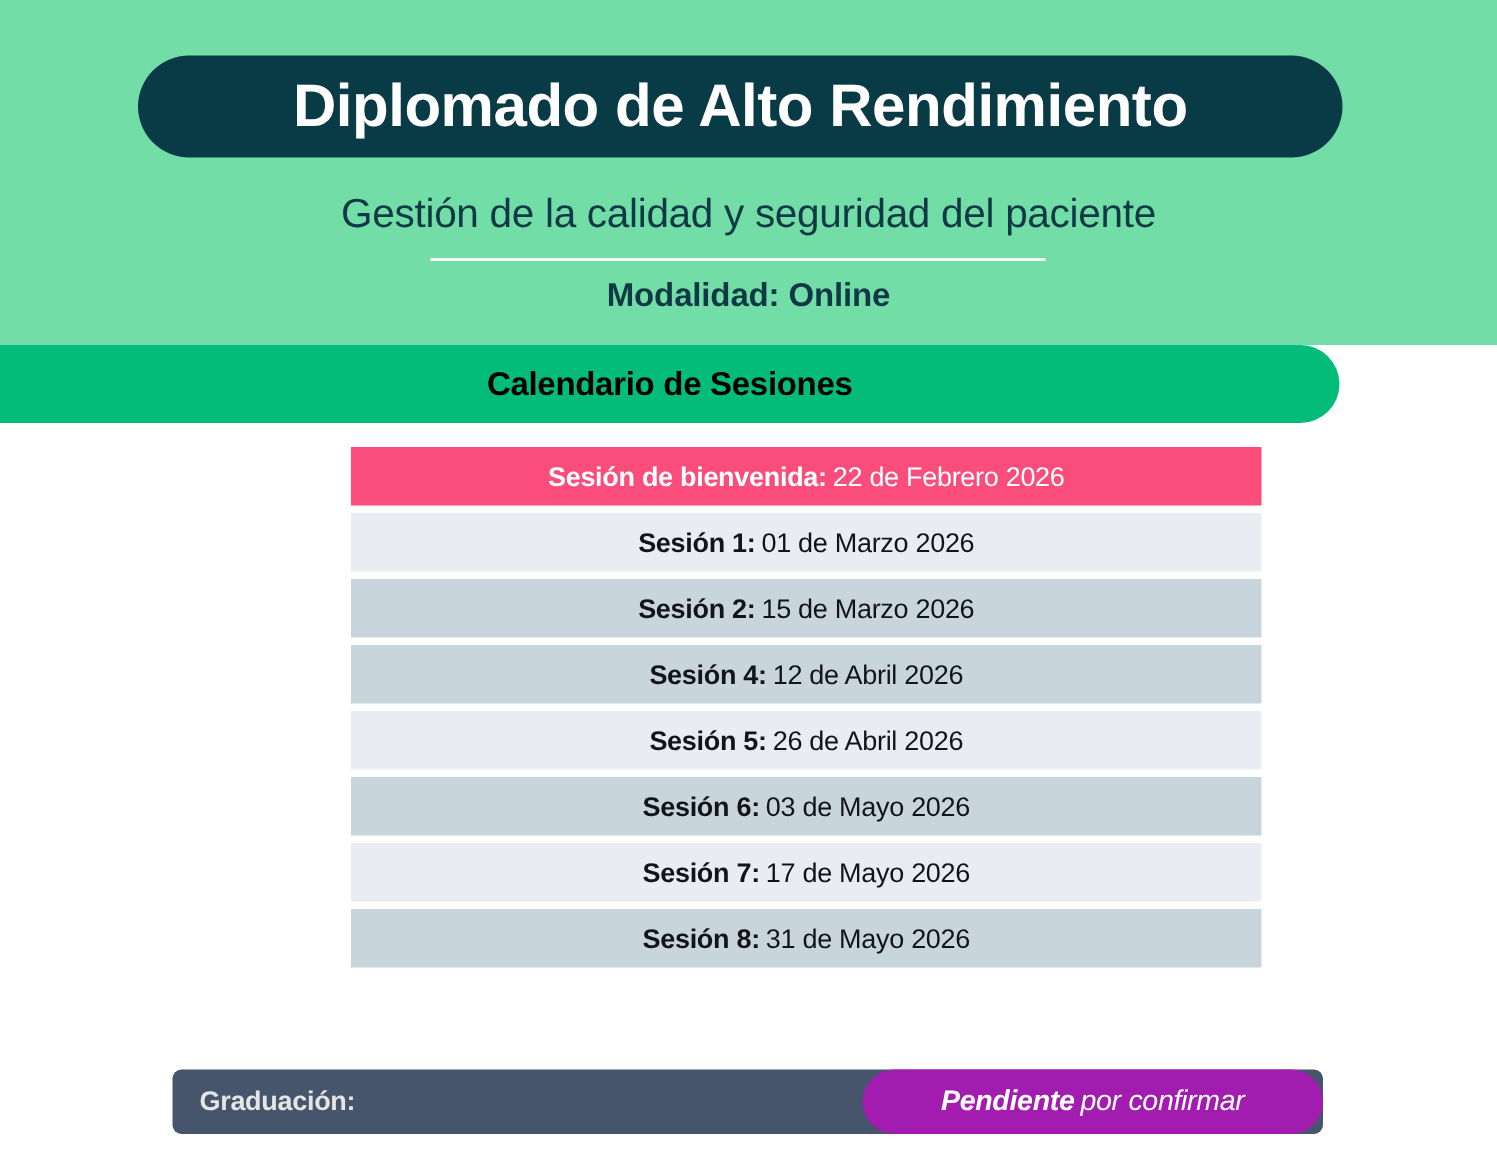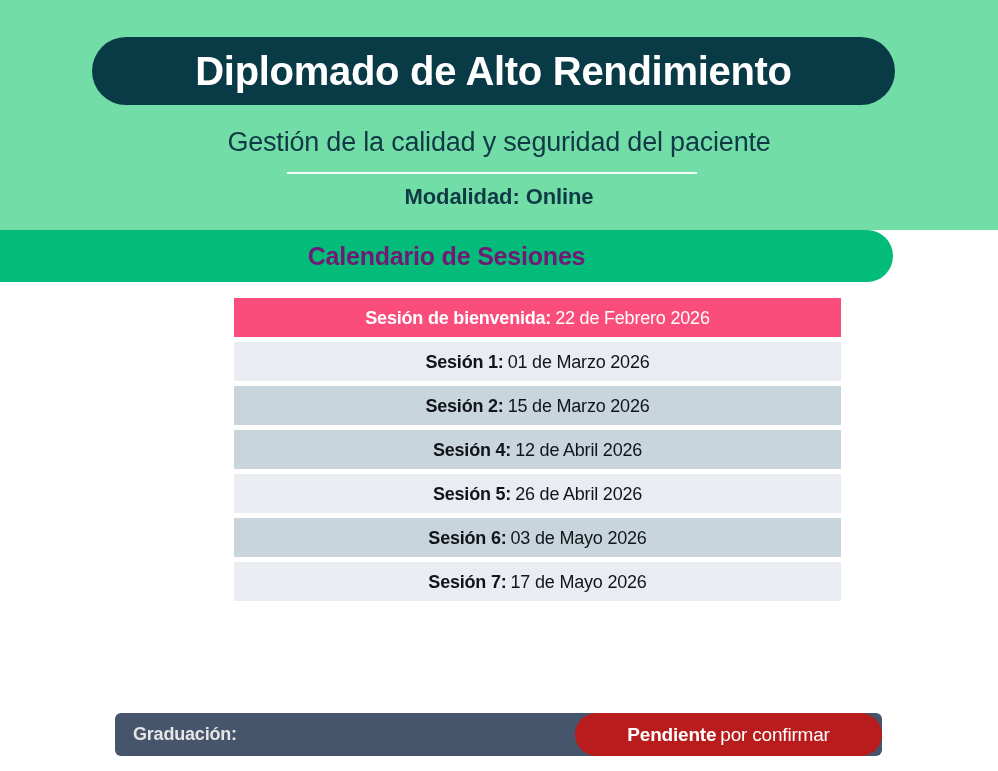--- a/index.html
+++ b/index.html
@@ -89,22 +89,22 @@
     width: 893px;
     height: 52px;
     background: #04BC7A;
     border-top-right-radius: 26px;
     border-bottom-right-radius: 26px;
     display: flex;
     align-items: center;
     justify-content: center;
   }
   .section-bar-text {
-    color: #701a75;
-    font-size: 25px;
+    color: #000000;
+    font-size: 22px;
     font-weight: bold;
     letter-spacing: -0.2px;
     white-space: nowrap;
     text-align: center;
   }
 
   
   .sessions {
     position: absolute;
     left: 196px;
@@ -166,25 +166,26 @@
     font-weight: bold;
     letter-spacing: -0.2px;
     white-space: nowrap;
   }
   .grad-pill {
     position: absolute;
     right: 0;
     top: 0;
     width: 307px;
     height: 43px;
-    background: #b91c1c;
+    background: #a21caf;
     border-radius: 22px;
     display: flex;
     align-items: center;
     justify-content: center;
+    font-style: italic;
   }
   .grad-pill-text {
     color: #ffffff;
     font-size: 19px;
     letter-spacing: -0.2px;
     white-space: nowrap;
   }
   .grad-pill-strong { font-weight: bold; }
   .grad-pill-rest { font-weight: normal; margin-left: 4px; }
 </style>
@@ -219,20 +220,23 @@
     </div>
     <div class="session-row light">
       <span class="session-text"><span class="session-label">Sesión 5:</span><span class="session-date">26 de Abril 2026</span></span>
     </div>
     <div class="session-row dark">
       <span class="session-text"><span class="session-label">Sesión 6:</span><span class="session-date">03 de Mayo 2026</span></span>
     </div>
     <div class="session-row light">
       <span class="session-text"><span class="session-label">Sesión 7:</span><span class="session-date">17 de Mayo 2026</span></span>
     </div>
+    <div class="session-row dark">
+      <span class="session-text"><span class="session-label">Sesión 8:</span><span class="session-date">31 de Mayo 2026</span></span>
+    </div>
   </div>
 
 <div class="grad-bar">
   <span class="grad-label">Graduación:</span>
   <div class="grad-pill">
     <span class="grad-pill-text"><span class="grad-pill-strong">Pendiente</span><span class="grad-pill-rest">por confirmar</span></span>
   </div>
 </div>
 
 </body></html>

